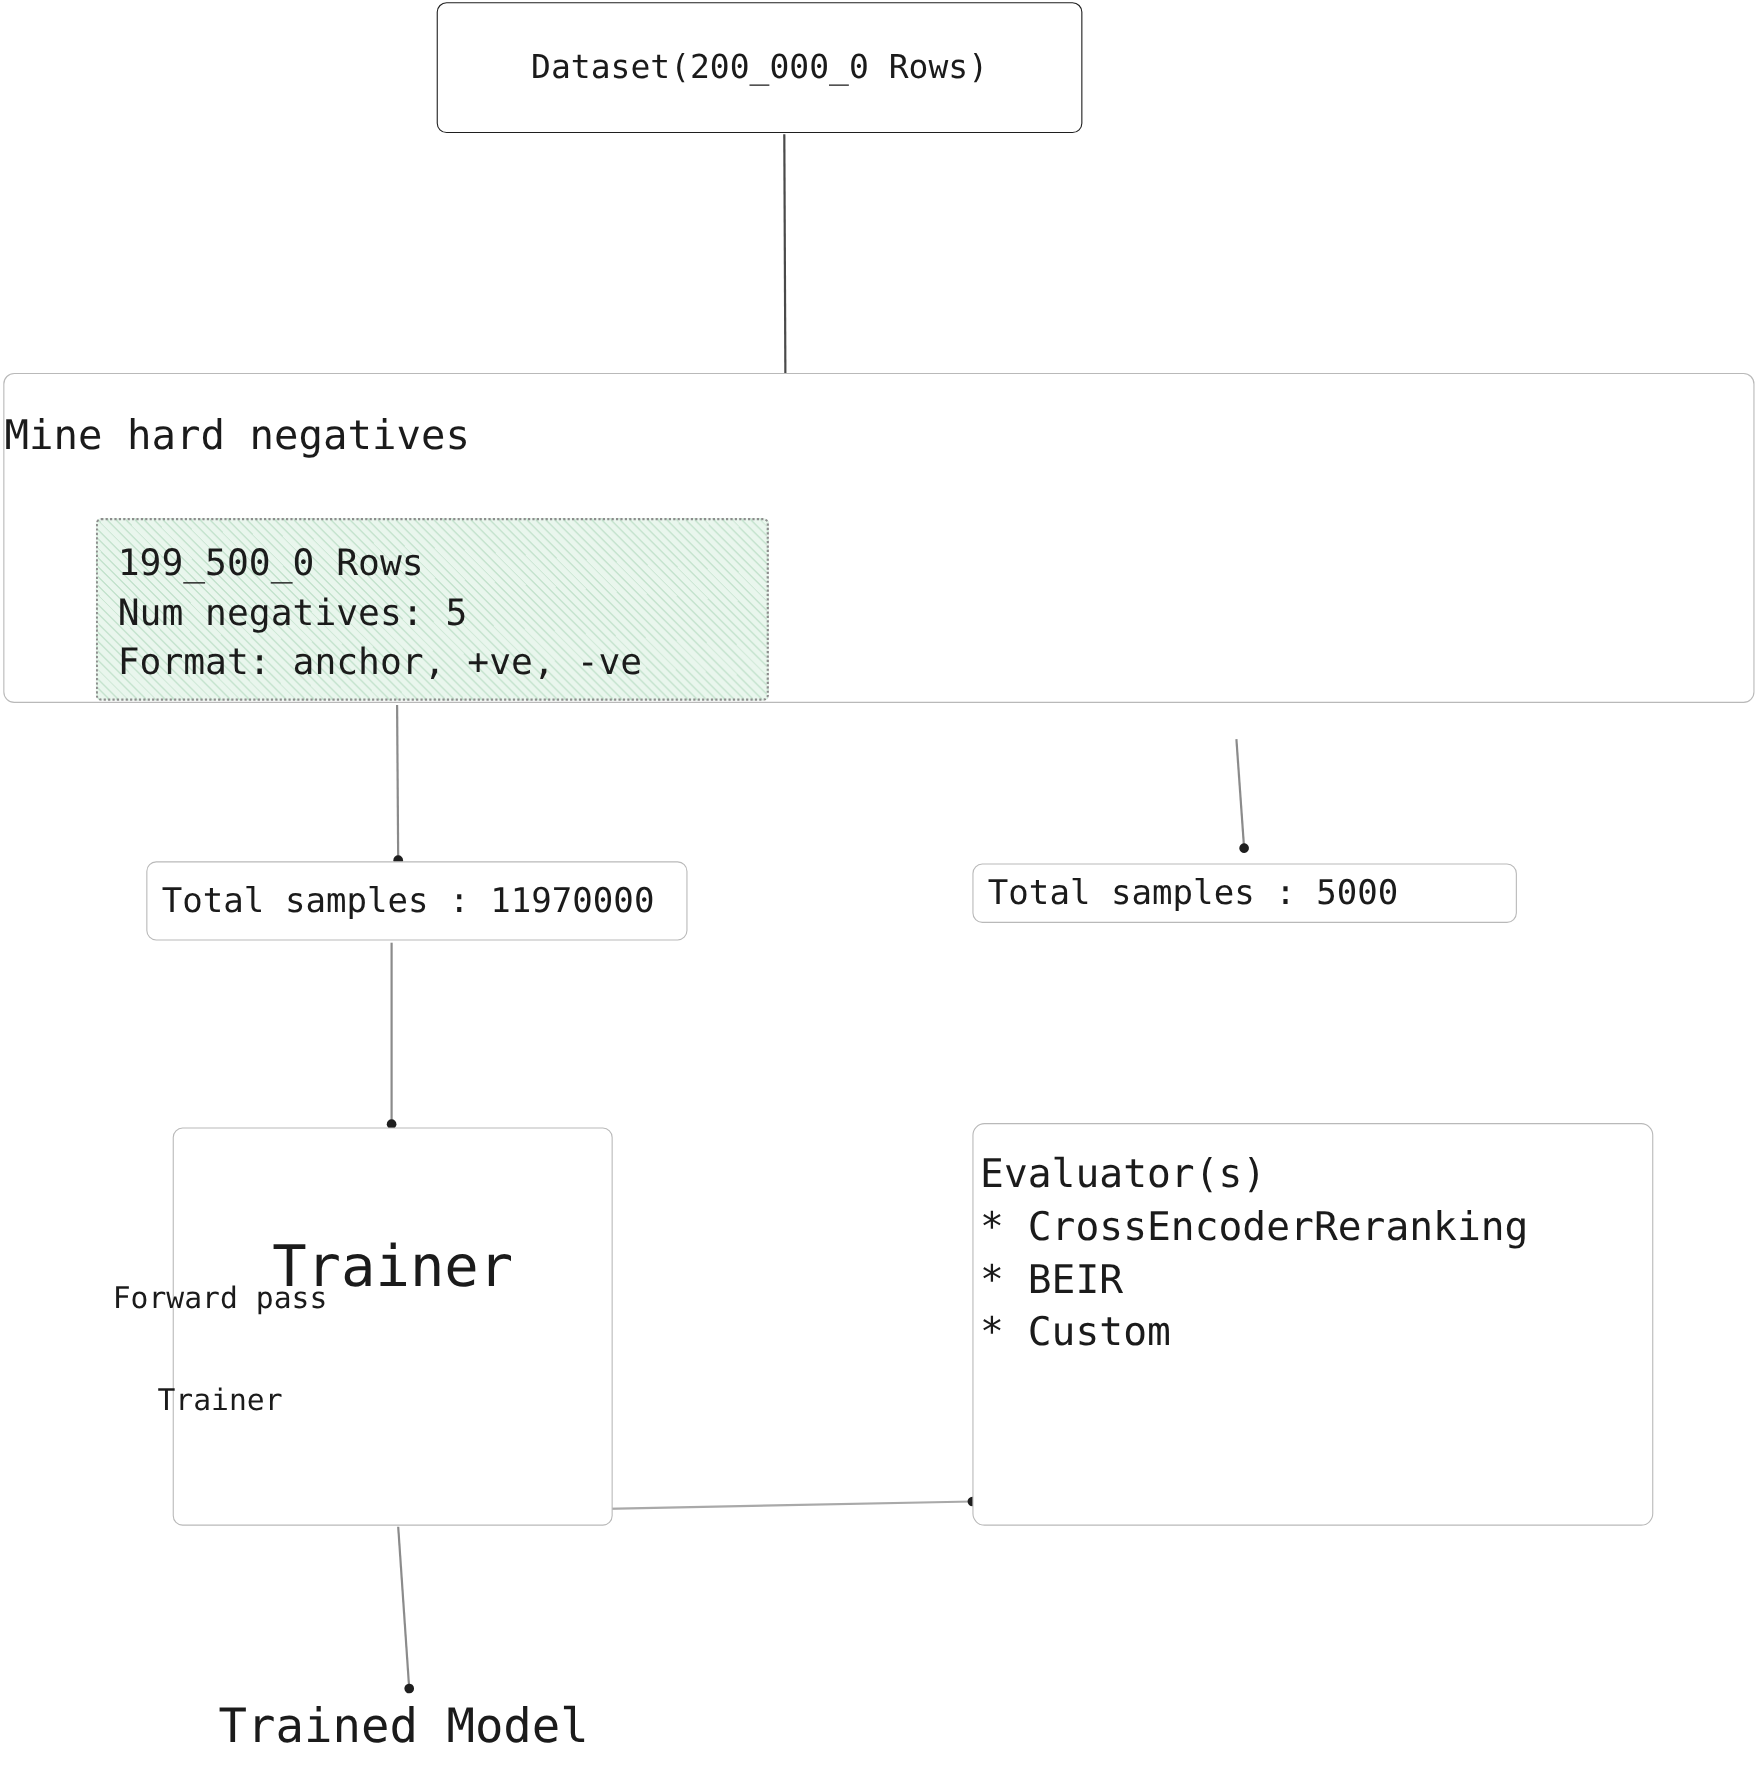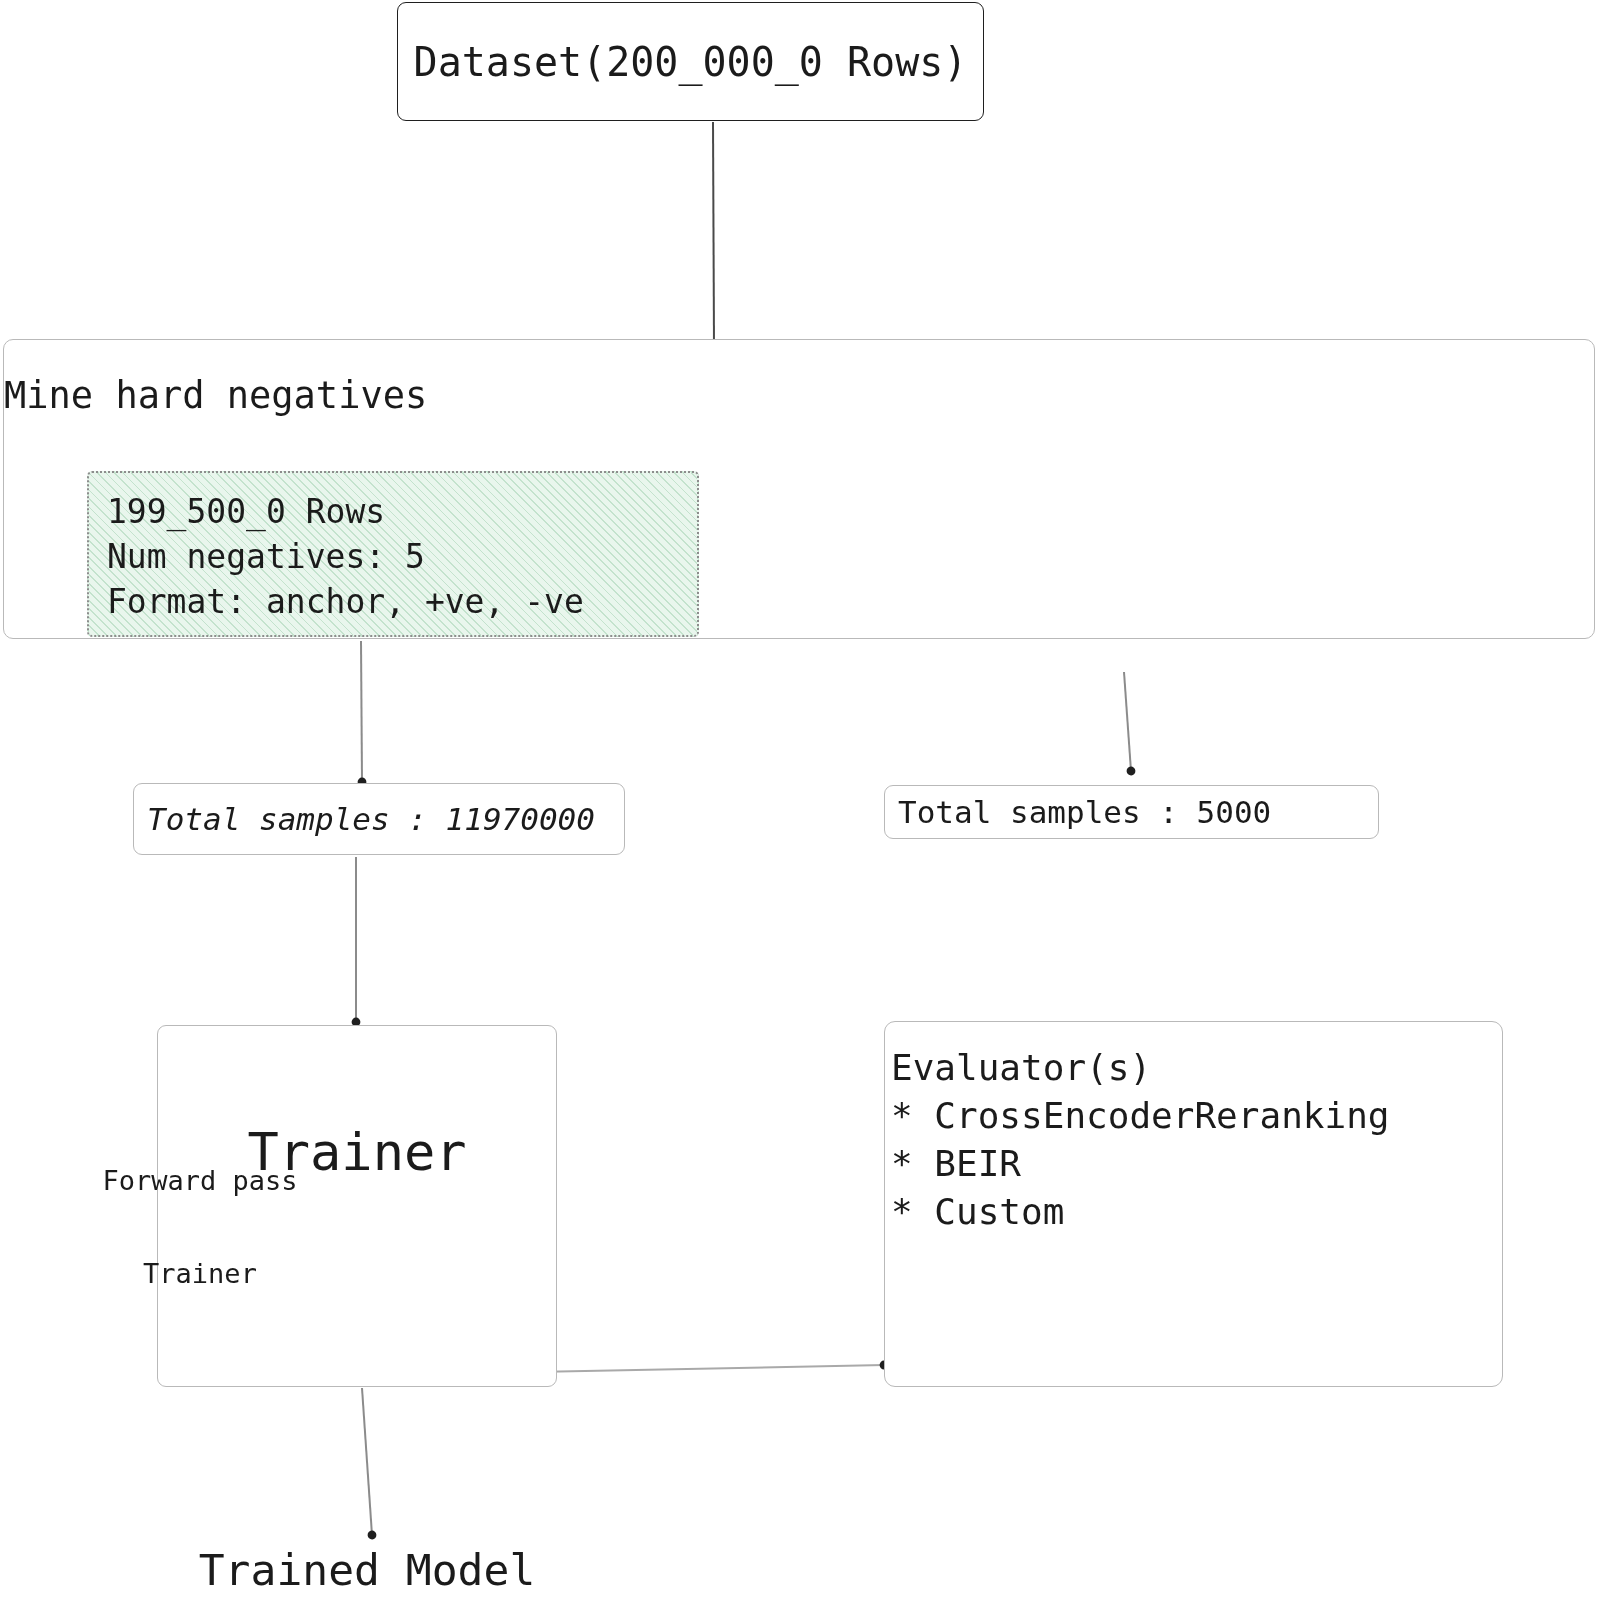--- a/index.html
+++ b/index.html
@@ -46,21 +46,21 @@
     top: 2px;
     width: 587px;
     height: 119px;
     border-color: #1f1f1f;
     border-width: 1.7px;
     display: flex;
     align-items: center;
     justify-content: center;
   }
   #node-dataset .node-label {
-    font-size: 40px;
+    font-size: 30px;
     letter-spacing: 0px;
   }
 
   
   #node-mine {
     left: 3px;
     top: 339px;
     width: 1592px;
     height: 300px;
     border-radius: 10px;
@@ -120,21 +120,20 @@
   }
 
   
   #node-total-train {
     left: 133px;
     top: 783px;
     width: 492px;
     height: 72px;
     display: flex;
     align-items: center;
-    font-style: italic;
   }
   #node-total-train .node-label {
     font-size: 31px;
     padding-left: 13px;
   }
   #node-total-eval {
     left: 884px;
     top: 785px;
     width: 495px;
     height: 54px;

